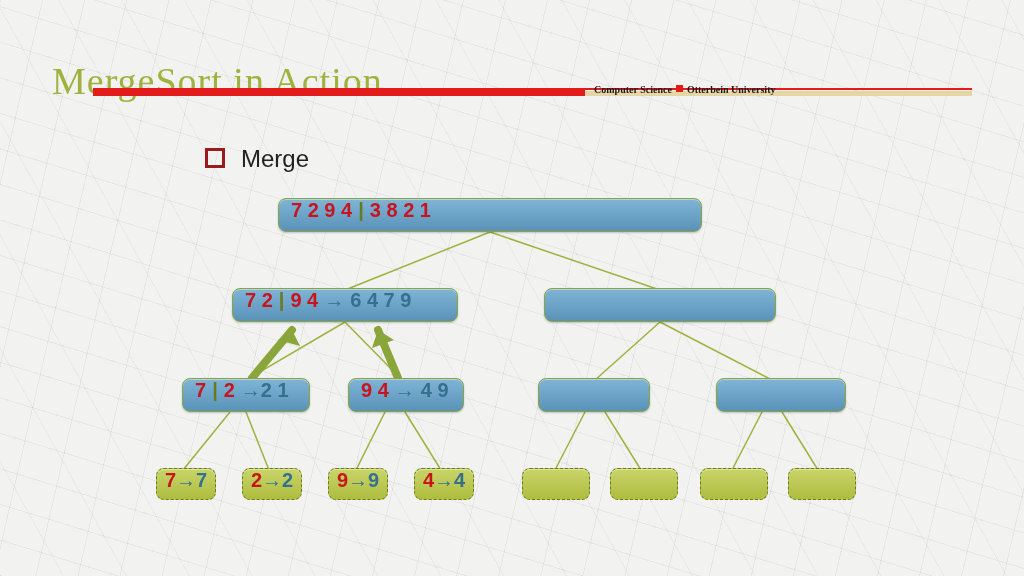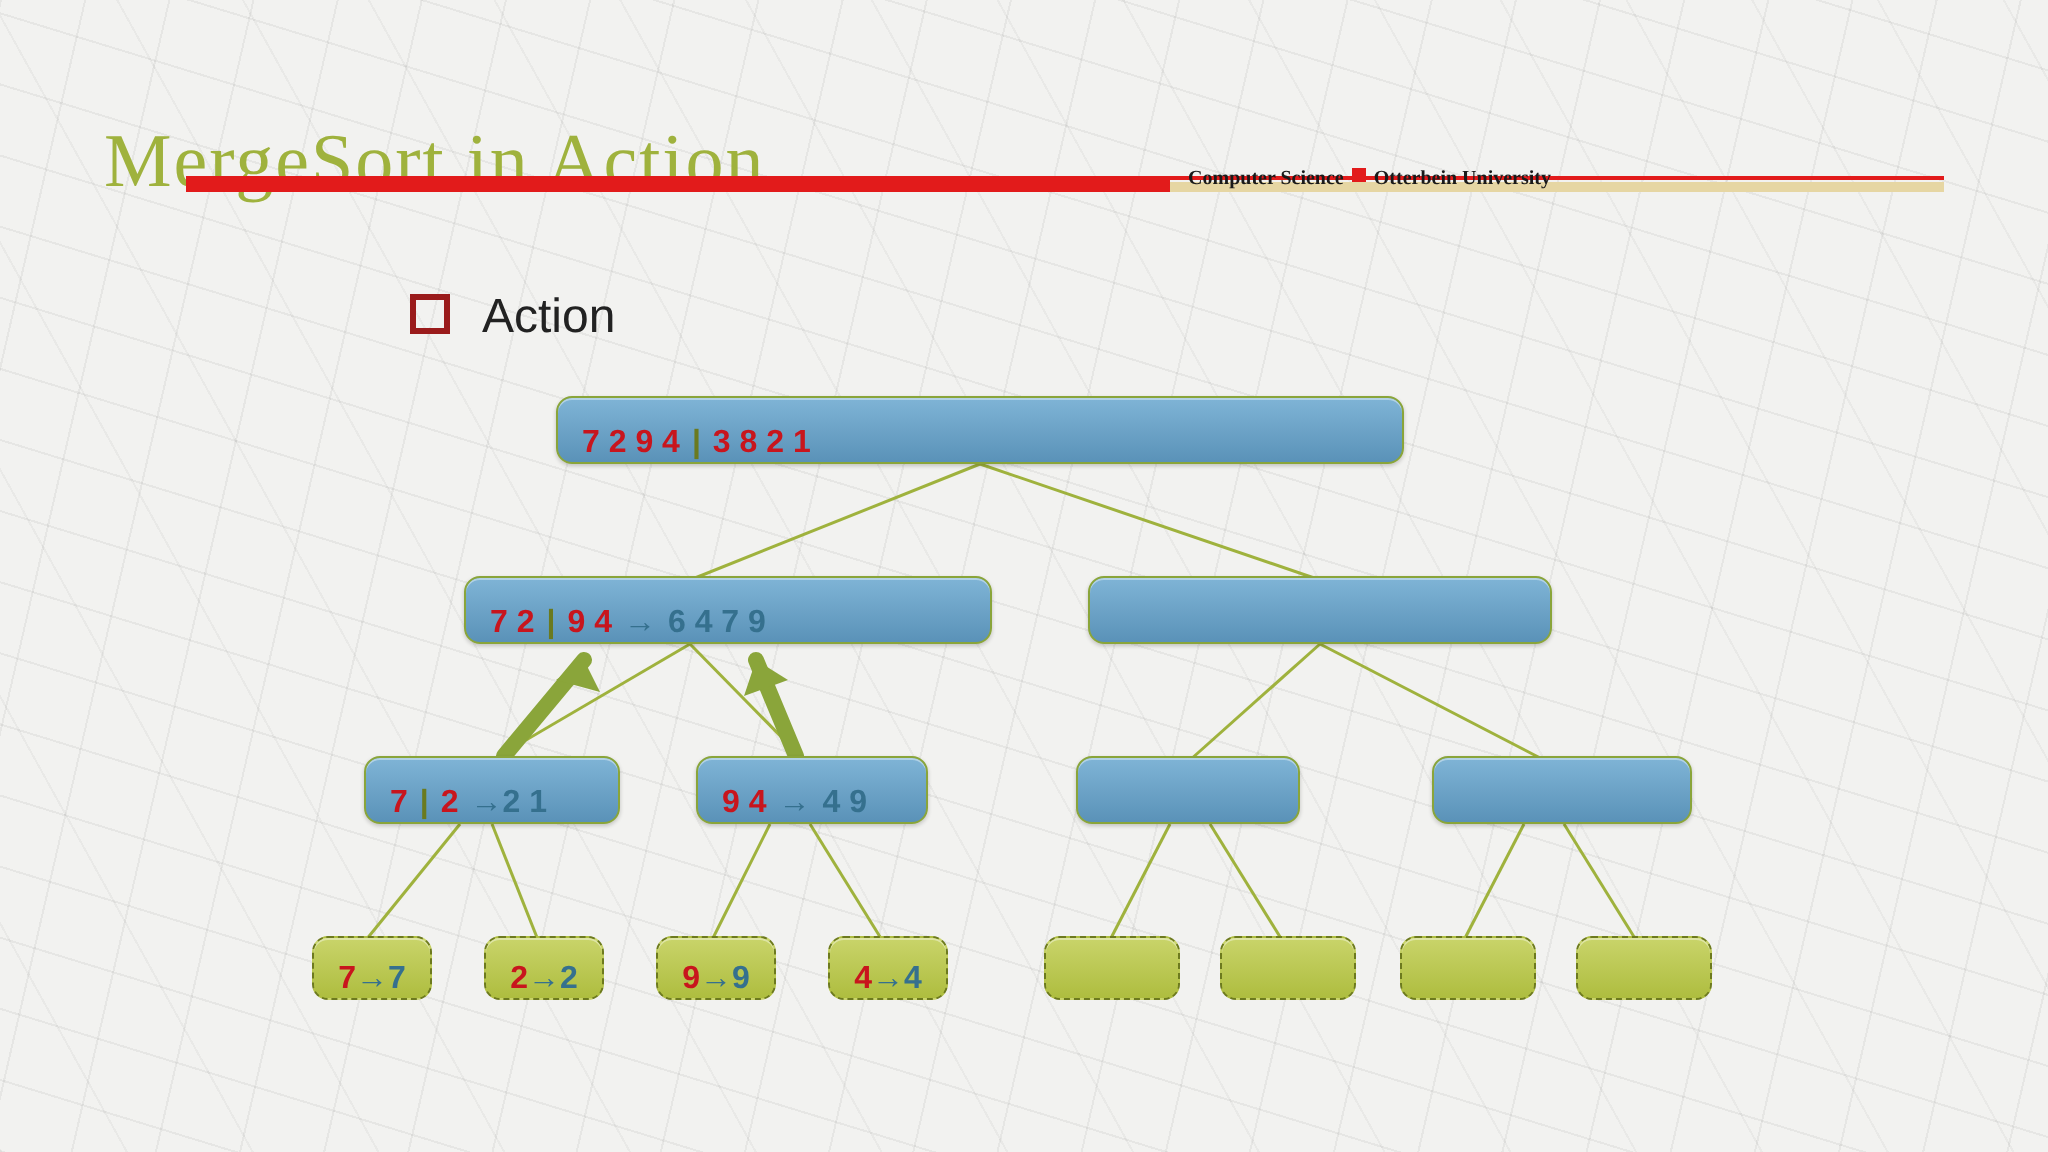--- a/index.html
+++ b/index.html
@@ -102,23 +102,23 @@
     border: 3px solid #9a1b1b;
     margin-right: 16px;
     vertical-align: -1px;
   }
 
   
   .node {
     position: absolute;
     border-radius: 8px;
     font-family: "Segoe UI", Arial, sans-serif;
-    font-size: 16px;
+    font-size: 20px;
     display: flex;
-    align-items: flex-end;
+    align-items: flex-start;
     padding: 0 12px;
     box-sizing: border-box;
     white-space: nowrap;
   }
   .blue {
     background: linear-gradient(#7fb4d6, #5a92b8);
     border: 1px solid #8aa53a;
     box-shadow: inset 0 1px 0 rgba(255,255,255,0.4), 0 1px 2px rgba(0,0,0,0.2);
   }
   .olive {
@@ -151,21 +151,21 @@
   <div class="ruleband">
     <div class="red"></div>
     <div class="thinred"></div>
     <div class="tan"></div>
     <div class="label">
       <span>Computer Science</span><span class="sq"></span><span>Otterbein University</span>
     </div>
   </div>
 
   <div class="bullet">
-    <span class="box"></span><span>Action</span>
+    <span class="box"></span><span>Merge</span>
   </div>
 
   <svg class="lines">
     <g stroke="#9fb23d" stroke-width="1.5" fill="none">
 
       <line x1="490" y1="232" x2="345" y2="290"></line>
       <line x1="490" y1="232" x2="660" y2="290"></line>
 
       <line x1="345" y1="322" x2="246" y2="380"></line>
       <line x1="345" y1="322" x2="402" y2="380"></line>
@@ -193,21 +193,21 @@
   </svg>
 
   <div class="node blue" style="left:278px; top:198px; width:424px; height:34px;">
     <span class="tRed">7 2 9 4</span>
       <span class="sep"></span>
     <span class="tOlive">|</span>
       <span class="sep"></span>
     <span class="tRed">3 8 2 1</span>
   </div>
 
-  <div class="node blue" style="left:232px; top:288px; width:264px; height:34px;">
+  <div class="node blue" style="left:232px; top:288px; width:226px; height:34px;">
     <span class="tRed">7 2</span>
       <span class="sep"></span>
     <span class="tOlive">|</span>
       <span class="sep"></span>
     <span class="tRed">9 4</span>
       <span class="sep"></span>
     <span class="tTeal">→</span>
       <span class="sep"></span>
     <span class="tTeal">6 4 7 9</span>
   </div>

